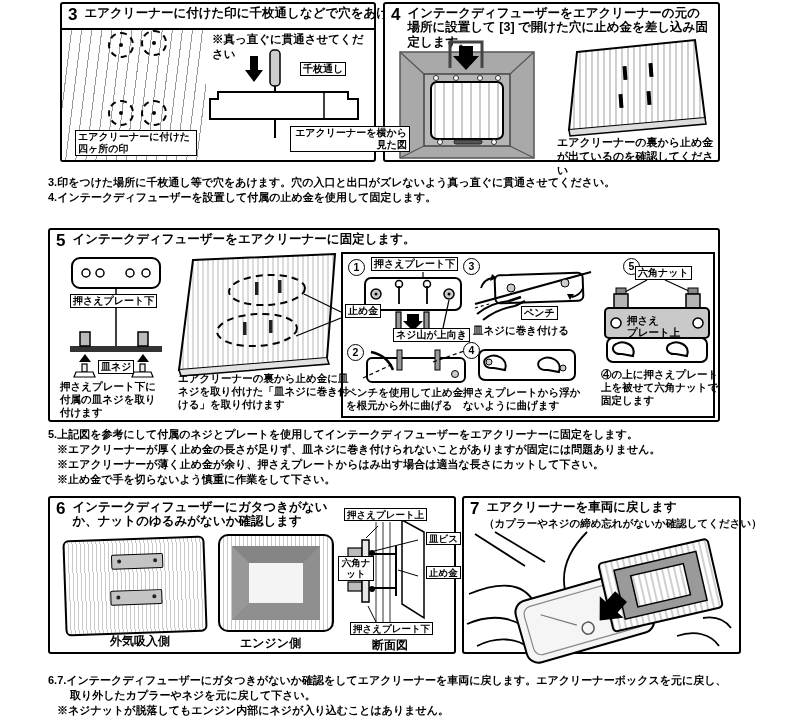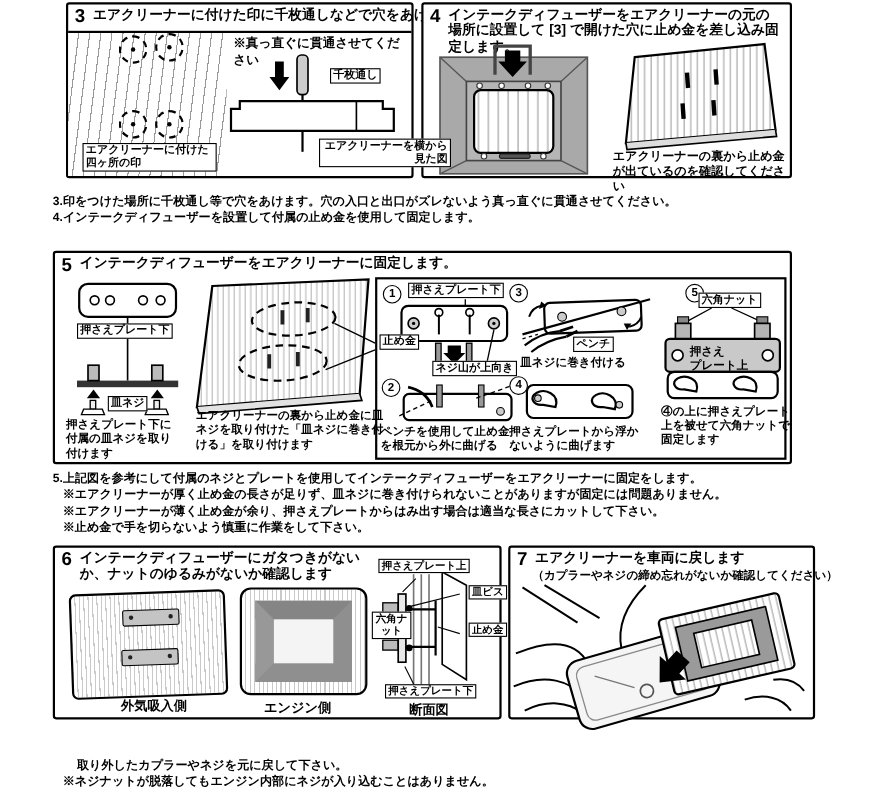--- a/index.html
+++ b/index.html
@@ -319,16 +319,17 @@
         <rect x="152" y="28" width="84" height="50" fill="#9a9a9a" stroke="#000" stroke-width="1.5"></rect>
         <rect x="167" y="37" width="54" height="32" fill="url(#p7s)" stroke="#000" stroke-width="1.5"></rect>
       </g>
       <g transform="rotate(42 142 78)">
         <polygon points="134,60 150,60 150,74 158,74 142,92 126,74 134,74" fill="#000"></polygon>
       </g>
       <path d="M210,104 C228,98 244,102 252,114 M236,86 C248,84 258,88 264,96" fill="none" stroke="#000" stroke-width="1.8"></path>
     </svg>
   </section>
 
+  <div class="txtline" style="left:48px;top:673px;">6.7.インテークディフューザーにガタつきがないか確認をしてエアクリーナーを車両に戻します。エアクリーナーボックスを元に戻し、</div>
   <div class="txtline ind2" style="left:48px;top:688px;">取り外したカプラーやネジを元に戻して下さい。</div>
   <div class="txtline ind1" style="left:48px;top:703px;">※ネジナットが脱落してもエンジン内部にネジが入り込むことはありません。</div>
 
 </div>
 
 </body></html>

